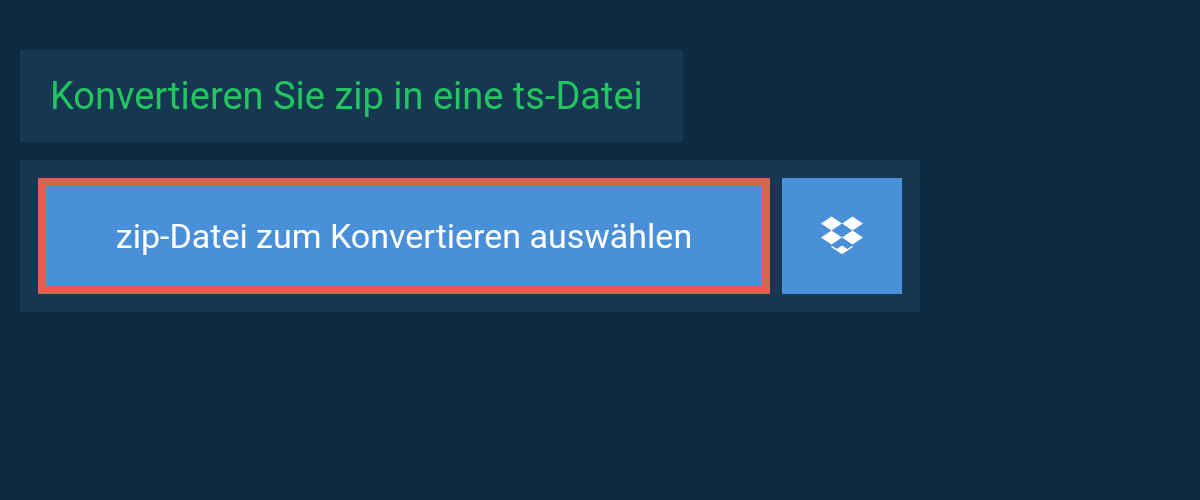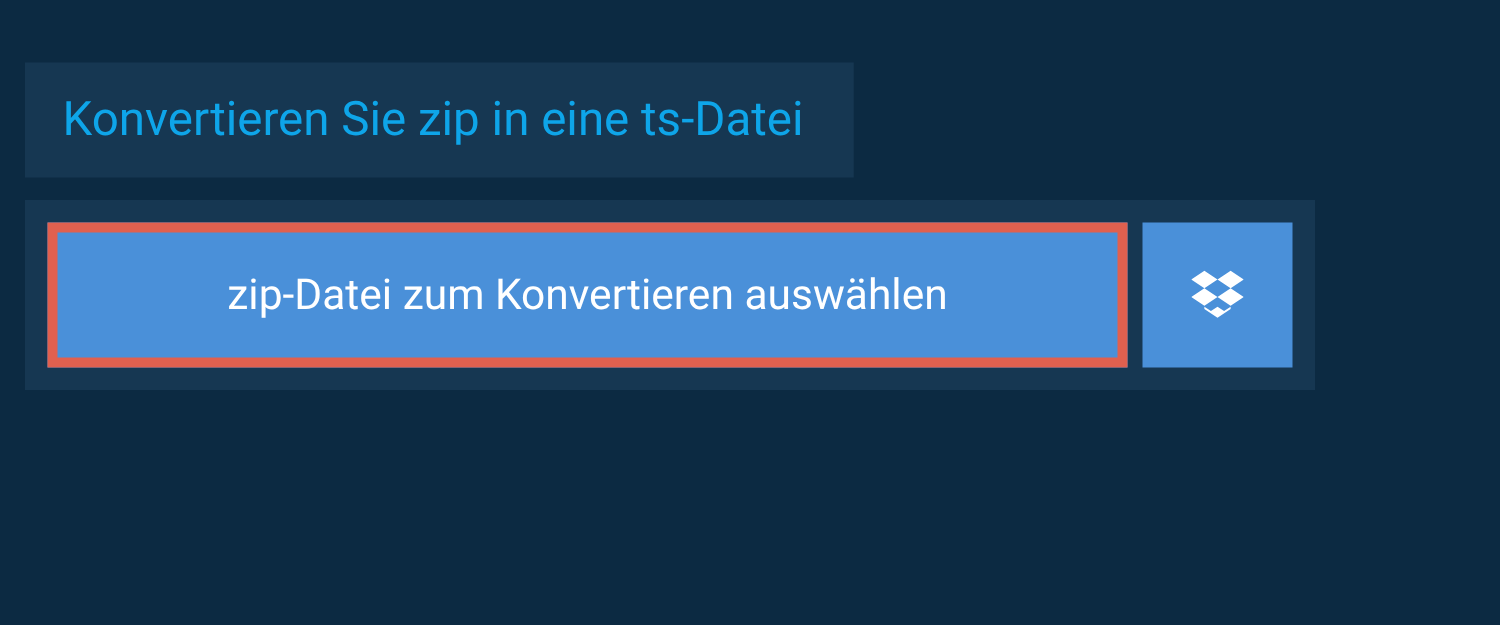--- a/index.html
+++ b/index.html
@@ -15,32 +15,32 @@
       position: relative;
     }
     .title-bar {
       background-color: #163752;
       display: inline-block;
       padding: 24px 40px 24px 30px;
       margin-top: 50px;
       margin-left: 20px;
     }
     .title-text {
-      color: #0ea5e9;
+      color: #22c55e;
       font-size: 38px;
       font-weight: 400;
     }
     .upload-panel {
       background-color: #163752;
       margin-left: 20px;
       margin-top: 18px;
       padding: 18px;
       display: inline-flex;
       gap: 12px;
-      width: 1032px;
+      width: 900px;
     }
     .select-file-button {
       background-color: #4a90d9;
       border: 8px solid #e0604f;
       flex: 1;
       display: flex;
       align-items: center;
       justify-content: center;
       padding: 30px 20px;
       cursor: pointer;

